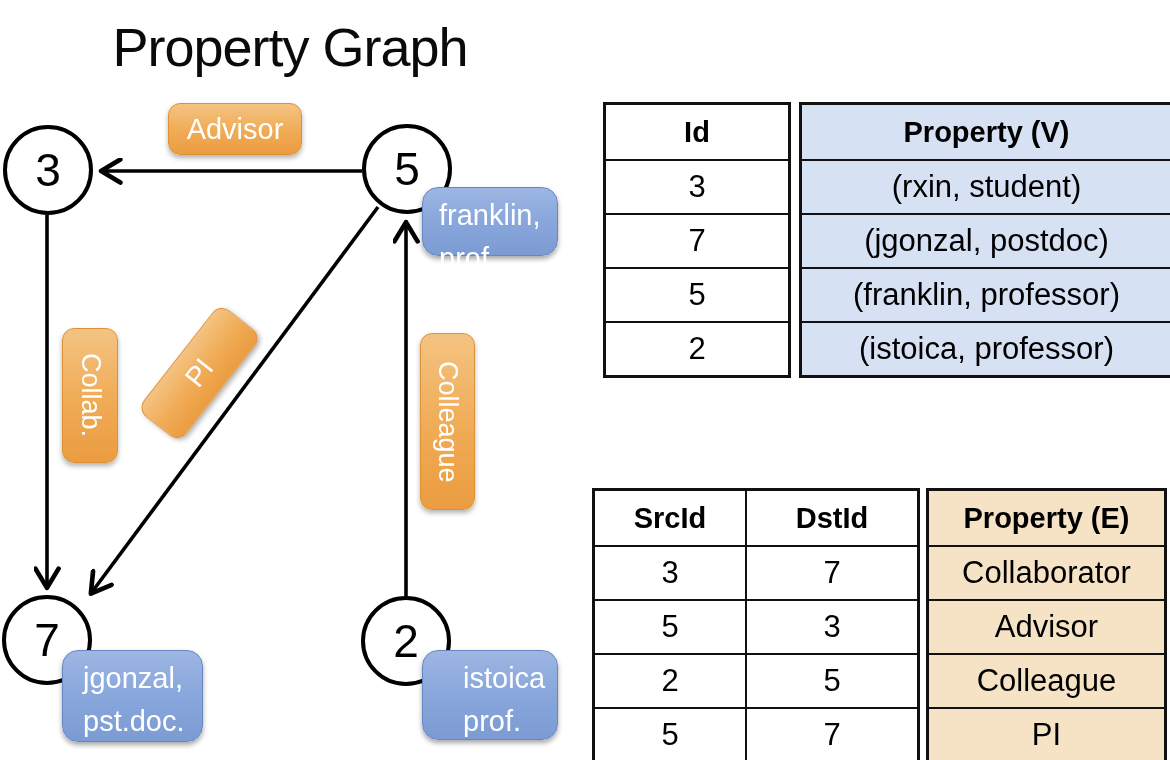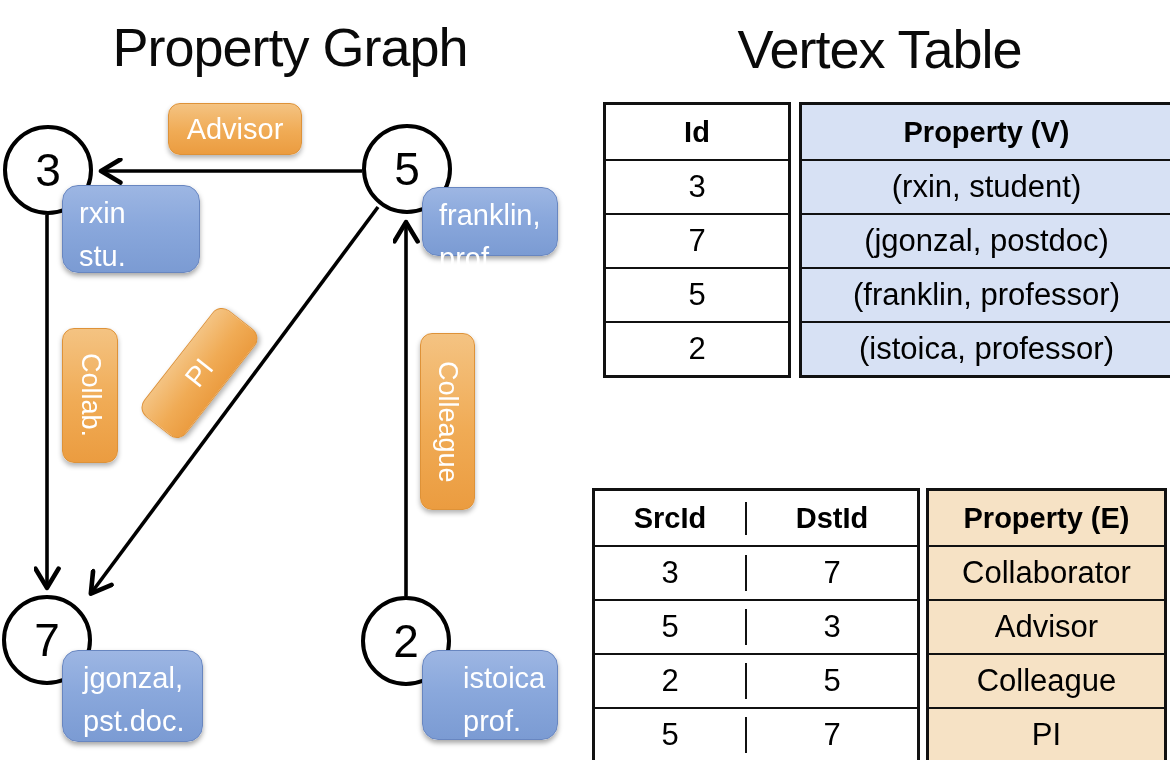--- a/index.html
+++ b/index.html
@@ -46,33 +46,32 @@
   .et{left:592px;top:488px;width:575px;gap:6px;}
   .tbox{border:3px solid #111;box-sizing:border-box;background:#fff;}
   .vt .idbox{width:188px;}
   .vt .propbox{flex:1;background:#d7e1f4;}
   .et .srcdstbox{width:328px;display:flex;flex-direction:column;}
   .et .propbox{flex:1;background:#f6e2c5;}
   .trow{height:54px;display:flex;align-items:center;justify-content:center;
         font-size:31px;border-top:2.5px solid #111;box-sizing:border-box;}
   .trow:first-child{border-top:none;}
   .trow.hdr{font-weight:bold;font-size:29px;}
-  .duo{display:flex;height:54px;border-top:2.5px solid #111;box-sizing:border-box;align-items:center;}
+  .duo{display:flex;height:54px;border-top:2.5px solid #111;box-sizing:border-box;}
   .duo:first-child{border-top:none;}
   .duo .c1{width:150px;display:flex;align-items:center;justify-content:center;font-size:31px;}
   .duo .c2{flex:1;border-left:2.5px solid #111;display:flex;align-items:center;justify-content:center;font-size:31px;}
   .duo.hdr .c1,.duo.hdr .c2{font-weight:bold;font-size:29px;}
 </style>
 </head>
 <body>
 
 <div class="page">
 
   <div class="big-title t-graph">Property Graph</div>
-  <div class="big-title t-vertex">Vertex Table</div>
 
   <svg class="gsvg" viewBox="0 0 585 760">
     <defs>
       <marker id="arw" viewBox="0 0 14 14" refX="11" refY="7" markerWidth="7.5" markerHeight="7.5" orient="auto" markerUnits="strokeWidth">
         <path d="M2 1 L12 7 L2 13" fill="none" stroke="#000" stroke-width="2.4" stroke-linecap="round" stroke-linejoin="round"></path>
       </marker>
     </defs>
     <line x1="362" y1="171" x2="103" y2="171" stroke="#000" stroke-width="3.6" marker-end="url(#arw)"></line>
     <line x1="47" y1="215" x2="47" y2="586" stroke="#000" stroke-width="3.6" marker-end="url(#arw)"></line>
     <line x1="378" y1="207" x2="92" y2="592" stroke="#000" stroke-width="3.6" marker-end="url(#arw)"></line>
@@ -85,24 +84,20 @@
   <div class="vertex v5">
       <span>5</span>
     </div>
   <div class="vertex v7">
       <span>7</span>
     </div>
   <div class="vertex v2">
       <span>2</span>
     </div>
 
-  <div class="vprop p-rxin">
-    <span>rxin</span>
-    <span>stu.</span>
-  </div>
   <div class="vprop p-franklin">
     <span>franklin,</span>
     <span>prof.</span>
   </div>
   <div class="vprop p-jgonzal">
     <span>jgonzal,</span>
     <span>pst.doc.</span>
   </div>
   <div class="vprop p-istoica">
     <span>istoica</span>

